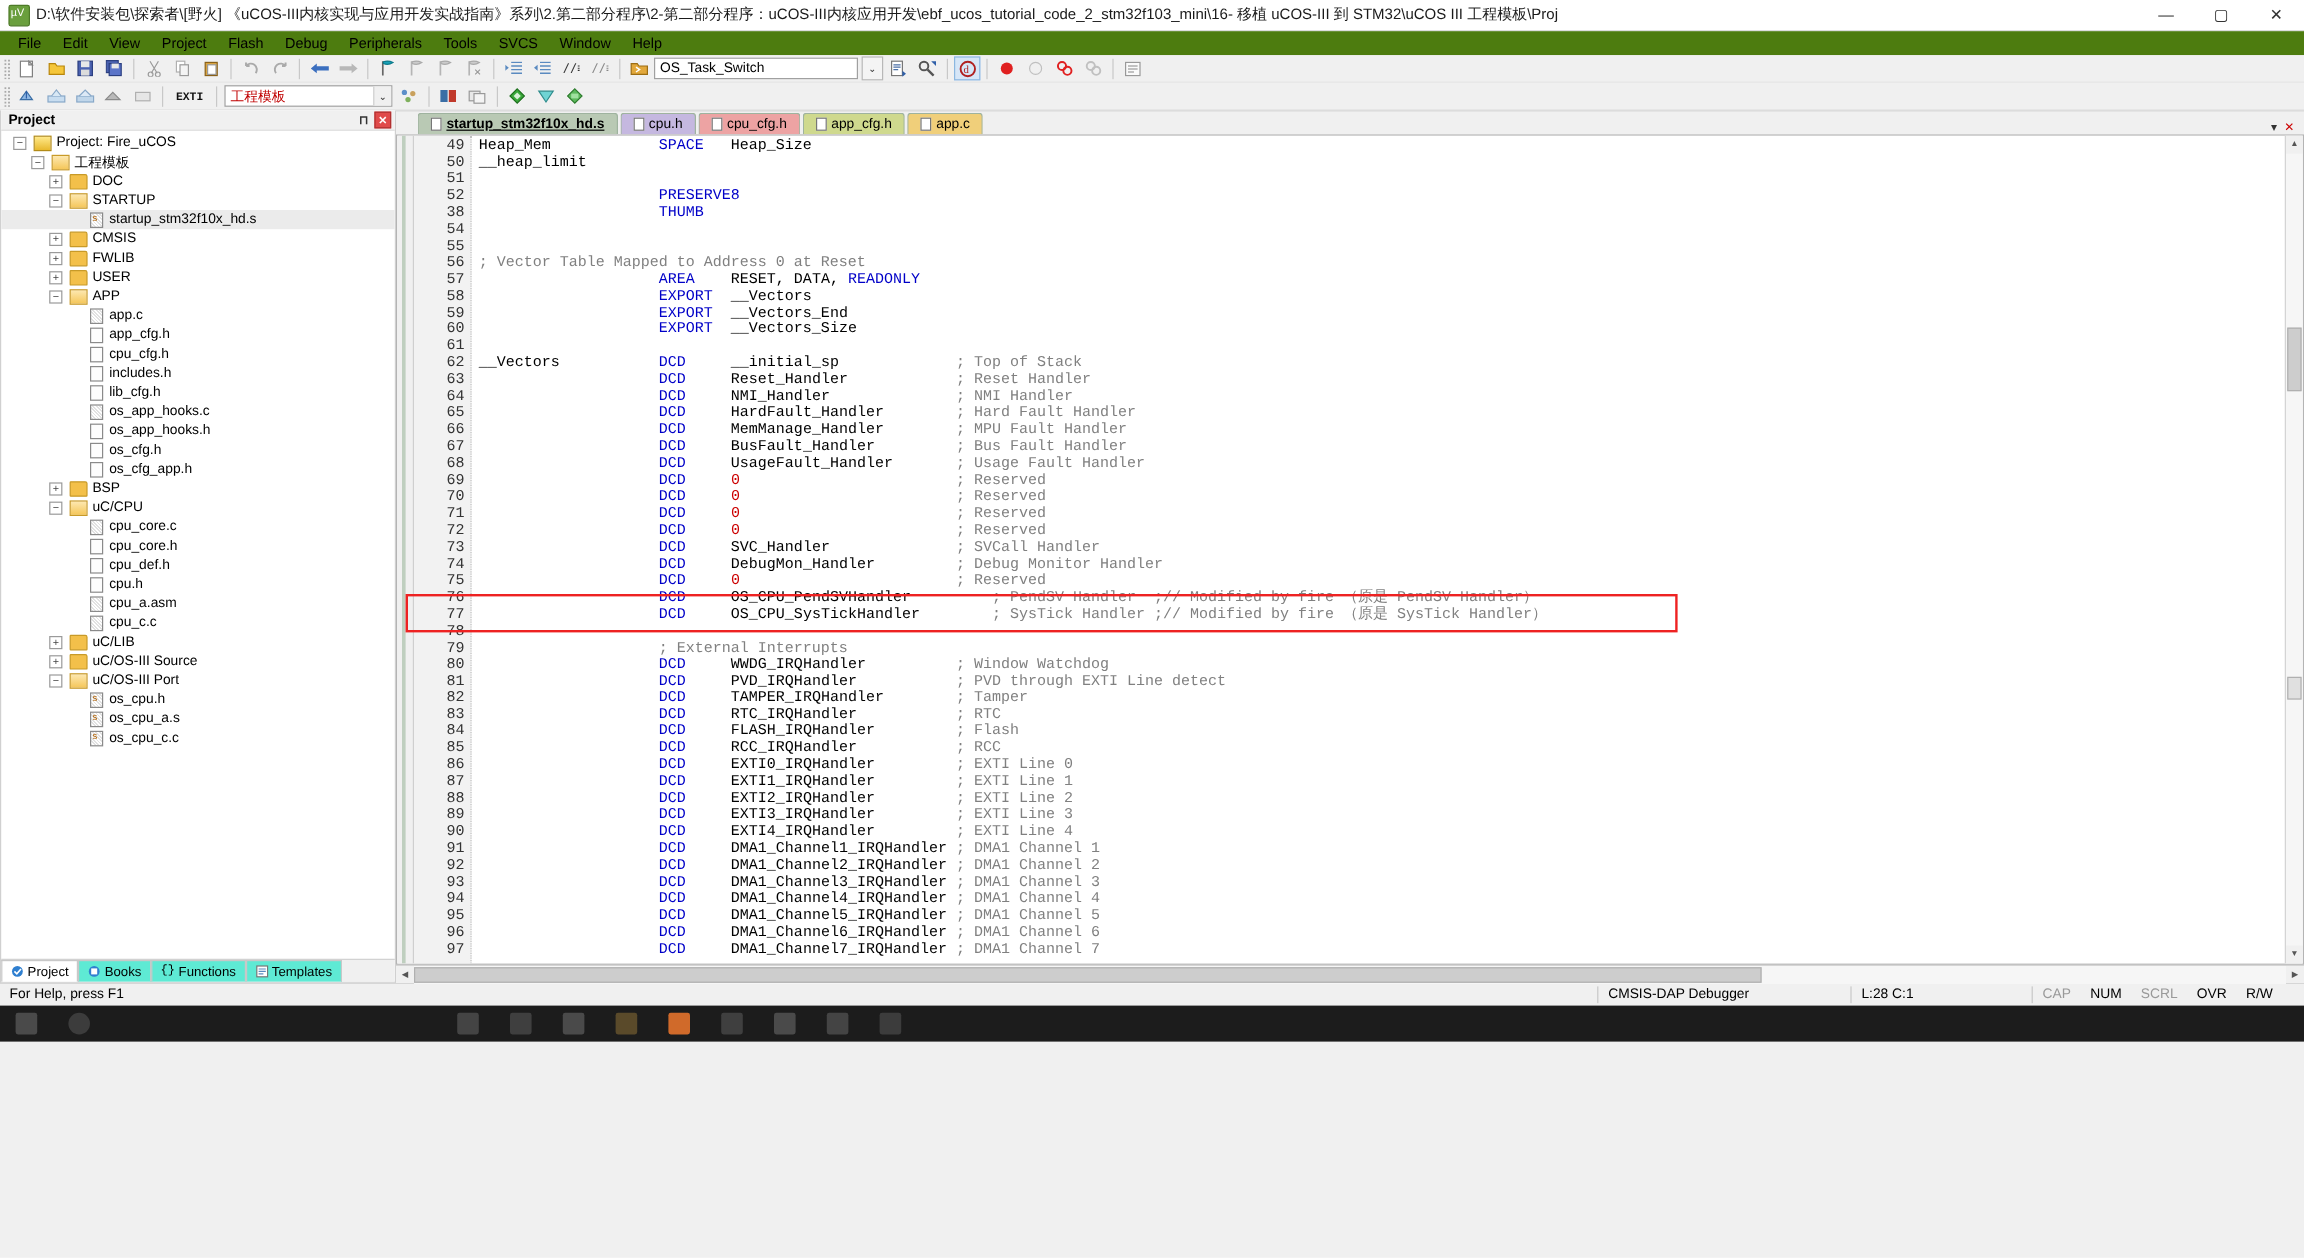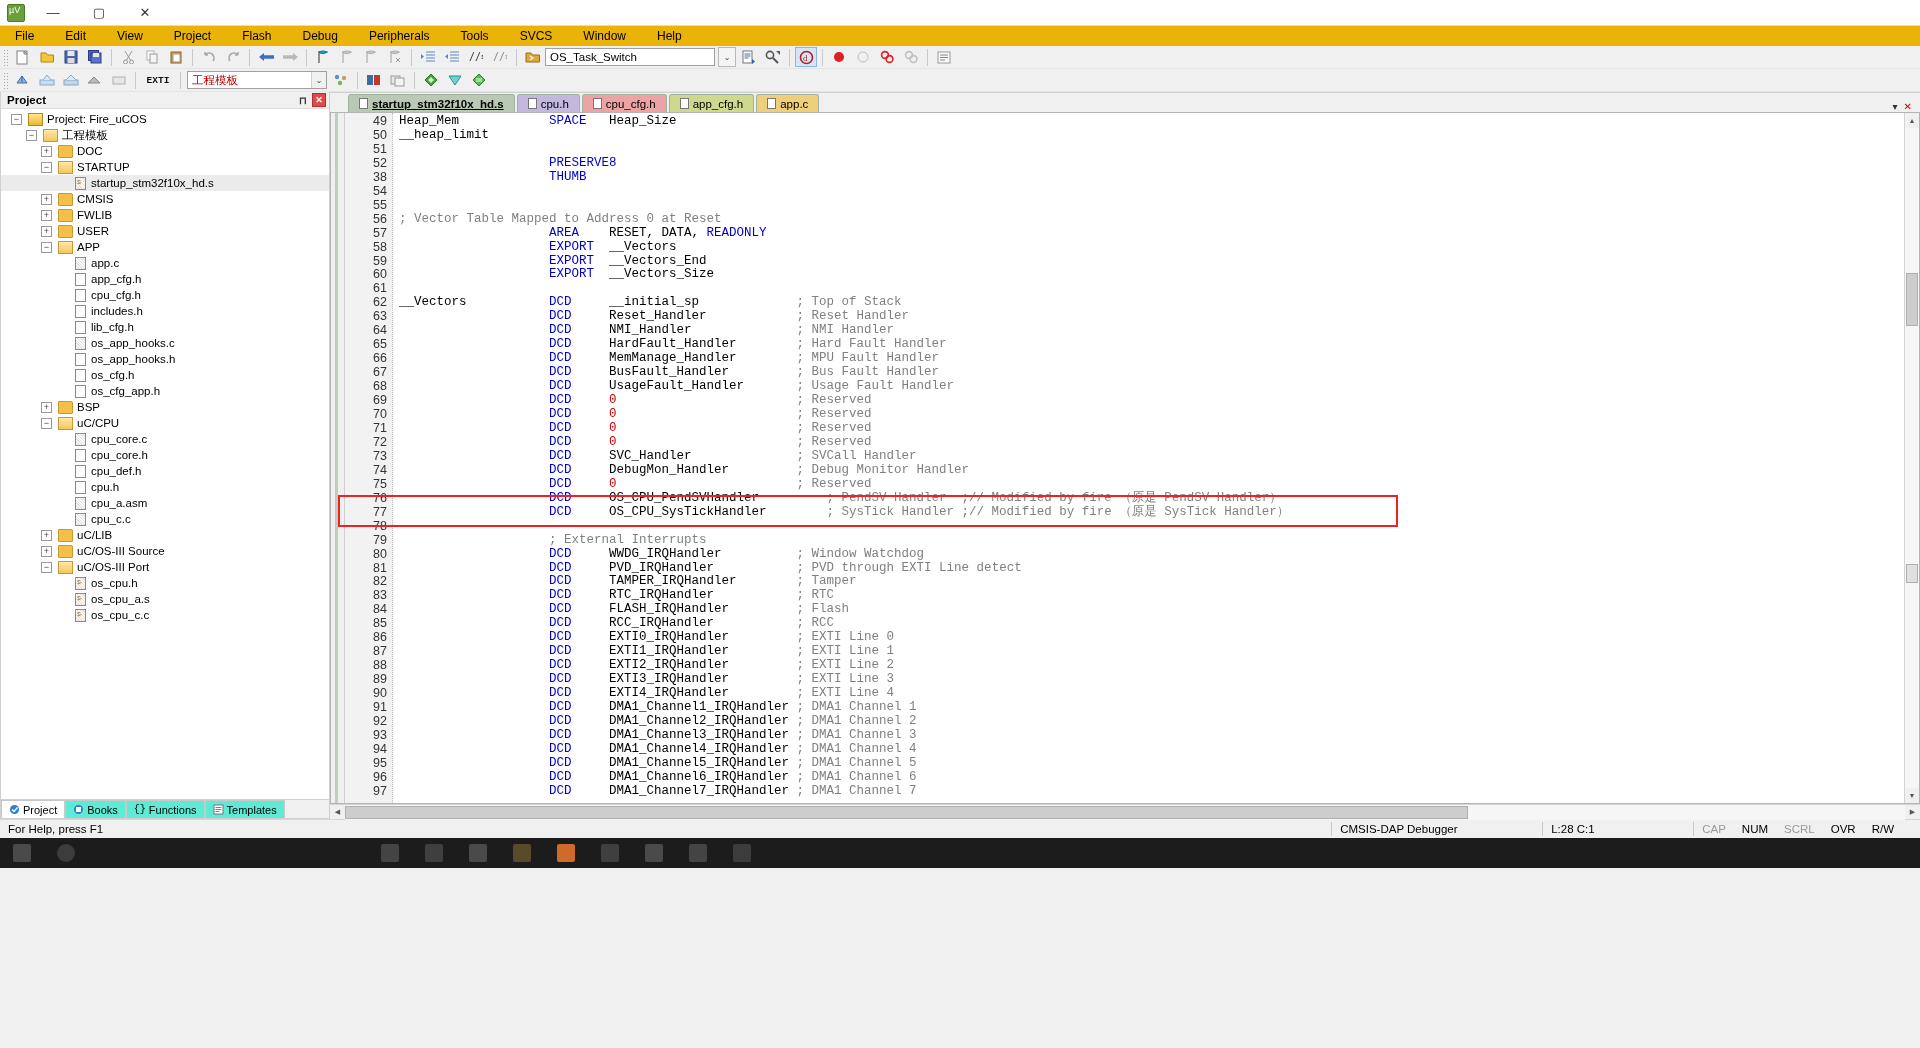--- a/index.html
+++ b/index.html
@@ -14,22 +14,22 @@
                 position:relative; }
   .title-icon:after { content:"µV"; position:absolute; left:1px; top:0px;
                       font-size:9px; color:#fff; font-family:"Liberation Sans",sans-serif; }
   .title-text { font-size:12.5px; color:#1a1a1a; white-space:nowrap;
                 overflow:hidden; text-overflow:clip; flex:1; }
   .win-btns { display:flex; height:26px; }
   .win-btn { width:46px; height:26px; display:flex; align-items:center; justify-content:center;
              font-size:13px; color:#333; }
 
   
-  .menubar { height:20px; background:#eab308; display:flex; align-items:center;
-             padding-left:6px; font-size:12px; color:#000;gap:13px; }
+  .menubar { height:20px; background:#4d7c0f; display:flex; align-items:center;
+             padding-left:6px; font-size:12px; color:#000; }
   .menubar .mi { padding:2px 9px; cursor:default; }
 
   
   .toolbar { height:23px; background:#f0f0f0; display:flex; align-items:center;
              padding-left:3px; border-bottom:1px solid #e4e4e4; }
   .tb-grip { width:6px; height:17px; margin-right:2px;
              background-image:radial-gradient(#aaa 40%, transparent 41%);
              background-size:3px 3px; }
   .tbtn { width:22px; height:20px; display:flex; align-items:center; justify-content:center;
           margin:0 1px; font-size:12px; color:#444; position:relative; }
@@ -101,21 +101,21 @@
                     padding-right:8px; font-size:10px; color:#333; }
 
   .code-area { flex:1; background:#fff; border:1px solid #b4b4b4; display:flex;
                overflow:hidden; position:relative; }
   .gutter-bar { width:14px; background:#f0f0f0; border-right:1px solid #cfcfcf; flex:none;
                 position:relative; }
   .gutter-bar:after { content:""; position:absolute; left:4px; top:0; bottom:0;
                       width:3px; background:#bfcfbf; }
   .linenums { width:48px; background:#f2f2f2; flex:none; text-align:right;
               padding:2px 5px 0 0;
-              font-family:Liberation Sans, sans-serif;
+              font-family:Liberation Mono, monospace;
               font-size:12.5px; color:#333; line-height:13.95px;
               border-right:1px dotted #c0c0c0; }
   .codetext { flex:1; padding:2px 0 0 6px; overflow:hidden;
               font-family:"Liberation Mono","DejaVu Sans Mono",monospace;
               font-size:12.5px; line-height:13.95px; color:#000; white-space:pre; }
   .kw { color:#0000c8; }
   .num { color:#cc0000; }
   .cm { color:#808080; }
   .hl-box { position:absolute; border:2px solid #ee2222; pointer-events:none; }
 
@@ -153,20 +153,21 @@
   .taskbar { height:30px; background:#1c1c1c; display:flex; align-items:center; }
   .tb-item { height:30px; width:44px; display:flex; align-items:center;
              justify-content:center; }
   .tb-sq { width:18px; height:18px; border-radius:2px; }
 </style>
 </head>
 <body>
 
 <div class="titlebar">
   <div class="title-icon"></div>
+  <div class="title-text">D:\软件安装包\探索者\[野火] 《uCOS-III内核实现与应用开发实战指南》系列\2.第二部分程序\2-第二部分程序：uCOS-III内核应用开发\ebf_ucos_tutorial_code_2_stm32f103_mini\16- 移植 uCOS-III 到 STM32\uCOS III 工程模板\Proj</div>
   <div class="win-btns">
     <div class="win-btn">—</div>
     <div class="win-btn">▢</div>
     <div class="win-btn close">✕</div>
   </div>
 </div>
 
 <div class="menubar">
   <div class="mi">File</div>
   <div class="mi">Edit</div>

